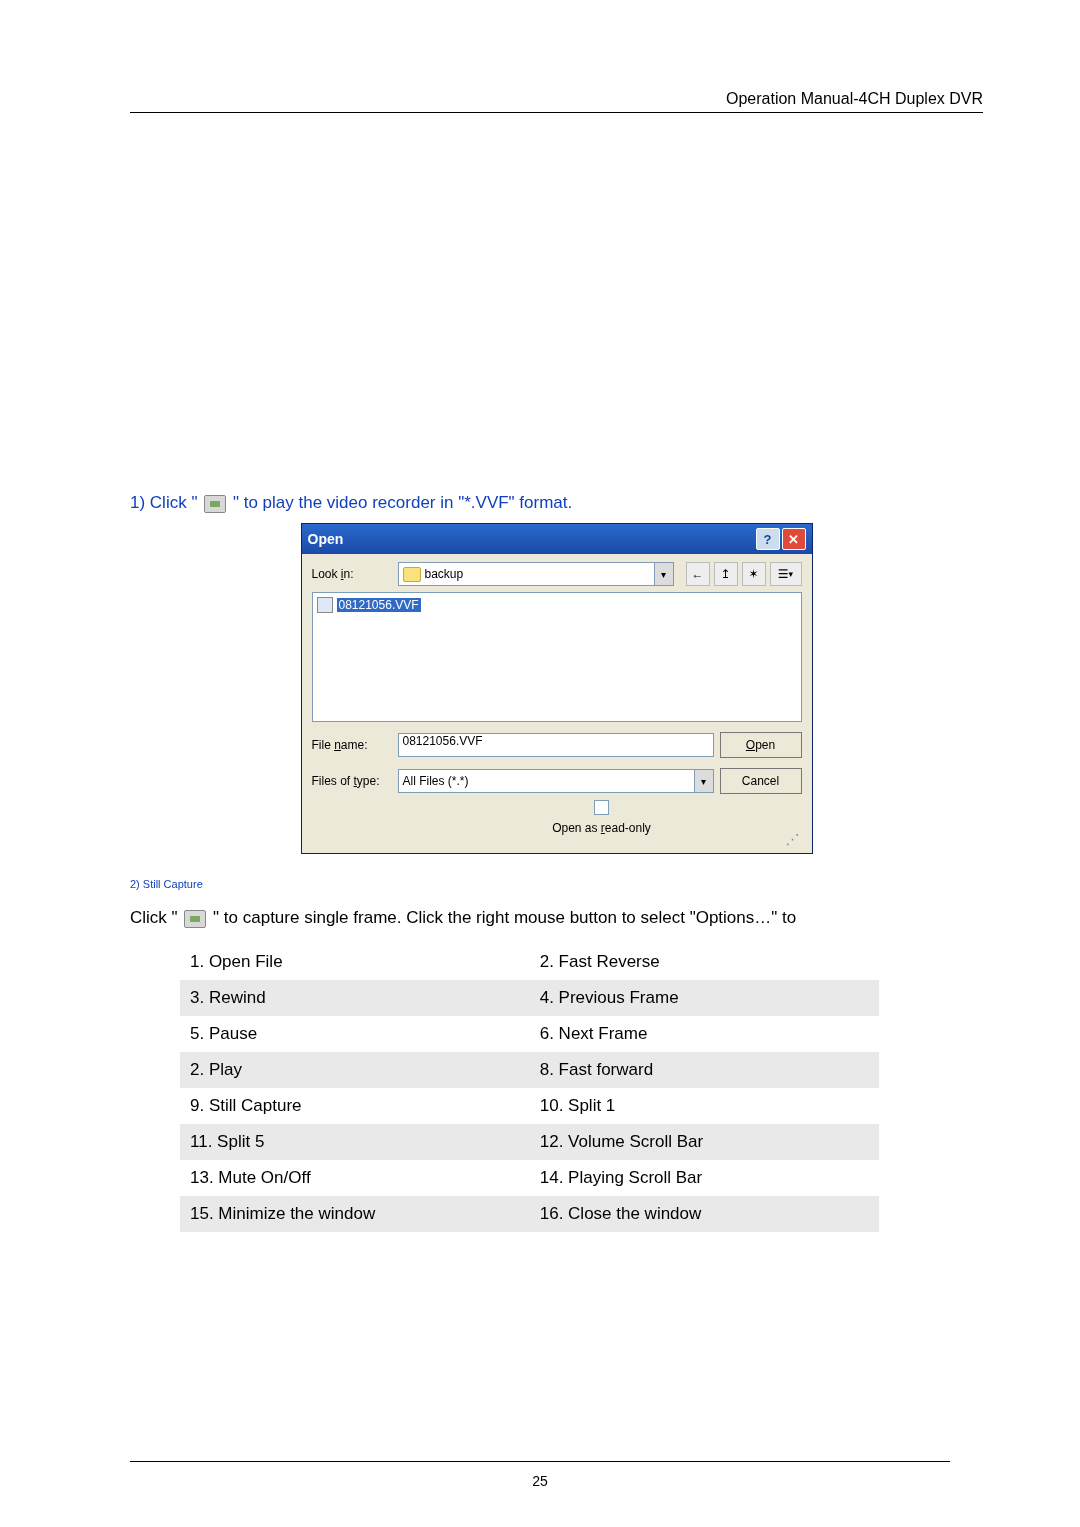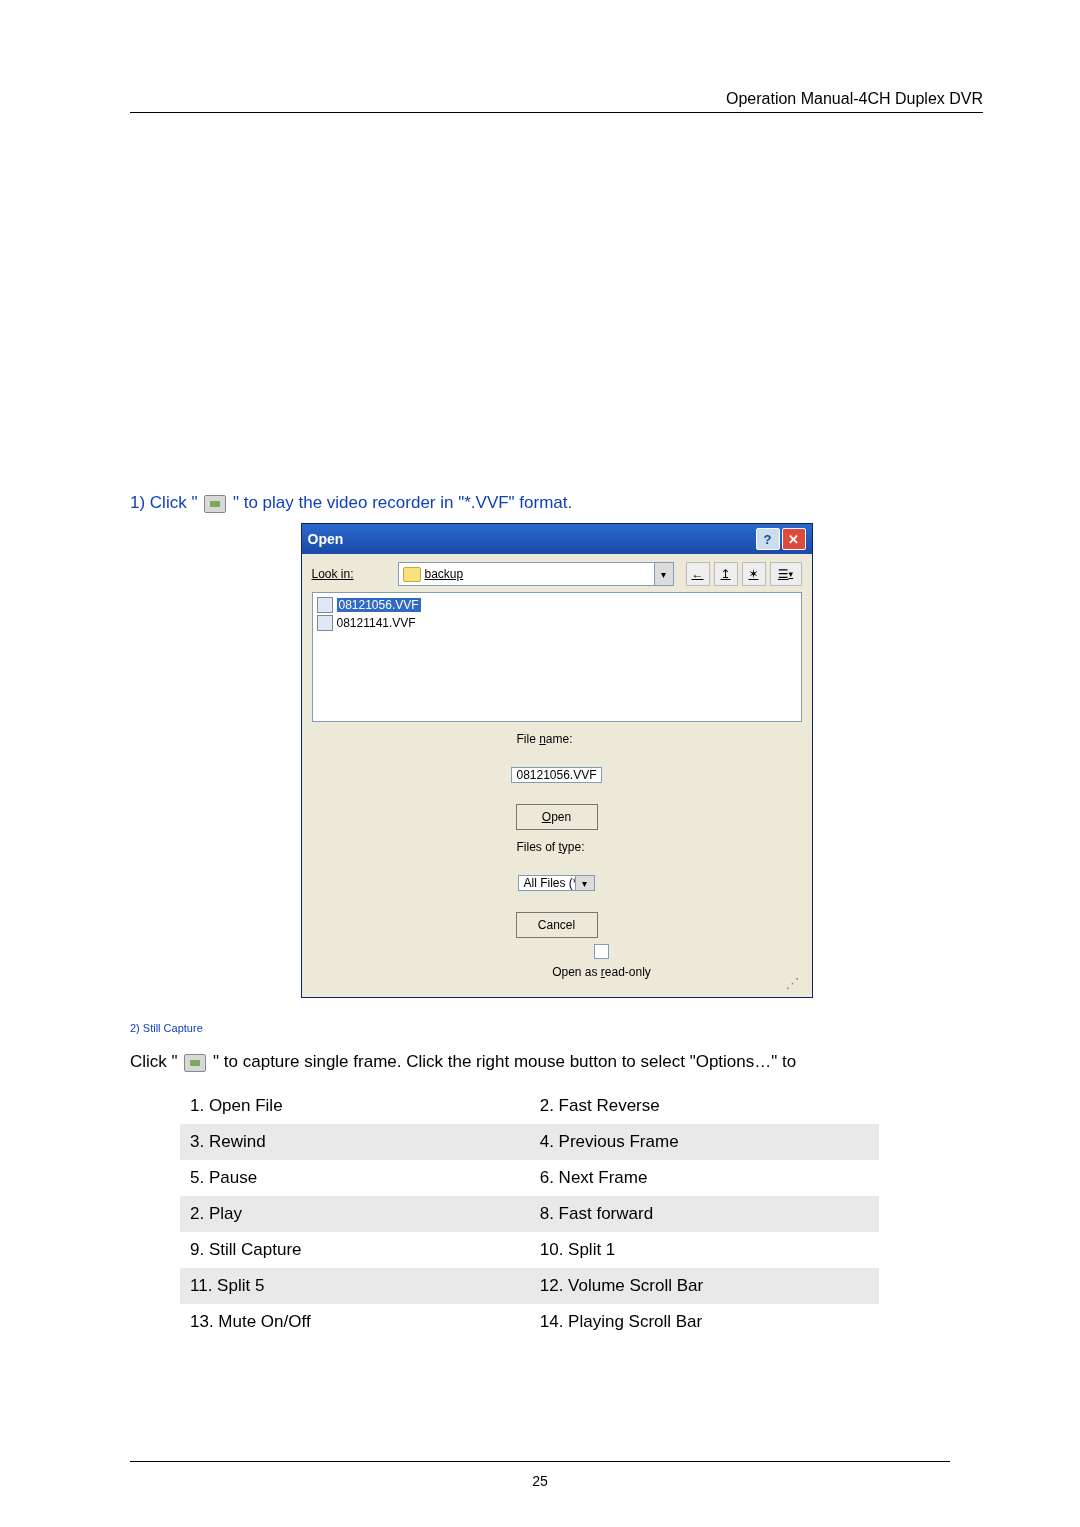--- a/index.html
+++ b/index.html
@@ -78,21 +78,21 @@
     width: 22px; height: 20px;
     border: 1px solid #fff;
     display: flex; align-items: center; justify-content: center;
     font-weight: bold;
     font-size: 13px;
     border-radius: 2px;
   }
   .dlg-help { background: #cde; color: #12449a; }
   .dlg-close { background: #e04a3a; color: #fff; }
   .dlg-body { background: #ece9d8; padding: 8px 10px 10px 10px; }
-  .dlg-row { display: flex; align-items: center; gap: 6px; margin-bottom: 6px; text-decoration: underline; }
+  .dlg-row { display: flex; align-items: center; gap: 6px; margin-bottom: 6px; }
   .dlg-label { width: 80px; color: #000; }
   .underline-letter { text-decoration: underline; }
   .combo {
     flex: 1; height: 22px; background: #fff; border: 1px solid #7f9db9;
     display: flex; align-items: center; padding: 0 4px; position: relative; text-align: center;
   }
   .combo-arrow {
     position: absolute; right: 0; top: 0; width: 18px; height: 100%;
     background: #dcdcdc; border-left: 1px solid #7f9db9;
     display:flex; align-items:center; justify-content:center;
@@ -112,21 +112,21 @@
     border: 1px solid #7f9db9;
     height: 120px;
     padding: 4px;
   }
   .file-item { display:flex; align-items:center; gap:4px; font-size:12px; margin-bottom:2px;}
   .file-ico {
     width:14px; height:14px; border:1px solid #888; background:#dfe8f6;
     display:inline-block; position:relative;
   }
   .file-selected .file-label { background:#316ac5; color:#fff; padding: 0 2px; }
-  .bottom-row { display:flex; align-items:center; gap:21px; margin-top:10px;flex-direction:column; }
+  .bottom-row { display:flex; align-items:center; gap:6px; margin-top:10px; }
   .text-input {
     flex:1; height:22px; border:1px solid #7f9db9; background:#fff; padding:0 4px;
   }
   .dlg-button {
     width: 80px; height:24px; border:1px solid #777; background:#ece9d8;
     display:flex; align-items:center; justify-content:center;
   }
   .chk-row { display:flex; align-items:center; gap:6px; margin-left:90px; margin-top:6px;flex-direction:column;}
   .chk { width:13px; height:13px; border:1px solid #7f9db9; background:#fff; }
   .resize-grip {
@@ -220,24 +220,20 @@
               <span style="font-size:9px;">▾</span>
           </div>
         </div>
       </div>
 
       <div class="file-area">
         <div class="file-item file-selected">
           <span class="file-ico"></span>
           <span class="file-label">08121056.VVF</span>
         </div>
-        <div class="file-item">
-          <span class="file-ico"></span>
-          <span class="file-label">08121141.VVF</span>
-        </div>
       </div>
 
       <div class="bottom-row">
         <div class="dlg-label">File <span class="underline-letter">n</span>ame:</div>
         <div class="text-input"><span>08121056.VVF</span></div>
         <div class="dlg-button">
             <span><span class="underline-letter">O</span>pen</span>
           </div>
       </div>
       <div class="bottom-row">
@@ -289,18 +285,22 @@
       <td>10. Split 1</td>
     </tr>
     <tr>
       <td>11. Split 5</td>
       <td>12. Volume Scroll Bar</td>
     </tr>
     <tr>
       <td>13. Mute On/Off</td>
       <td>14. Playing Scroll Bar</td>
     </tr>
+    <tr>
+      <td>15. Minimize the window</td>
+      <td>16. Close the window</td>
+    </tr>
   </tbody>
     </table>
 
   <div class="footer-line"></div>
   <div class="page-number">25</div>
 </div>
 
 </body></html>

